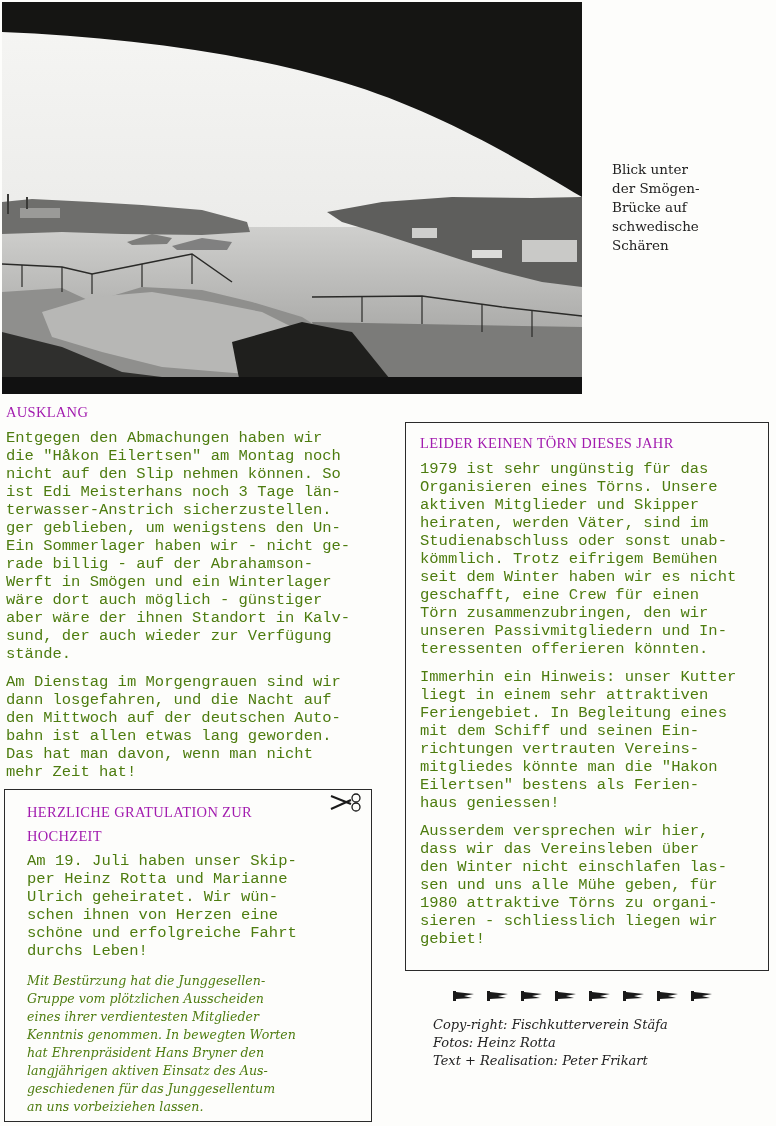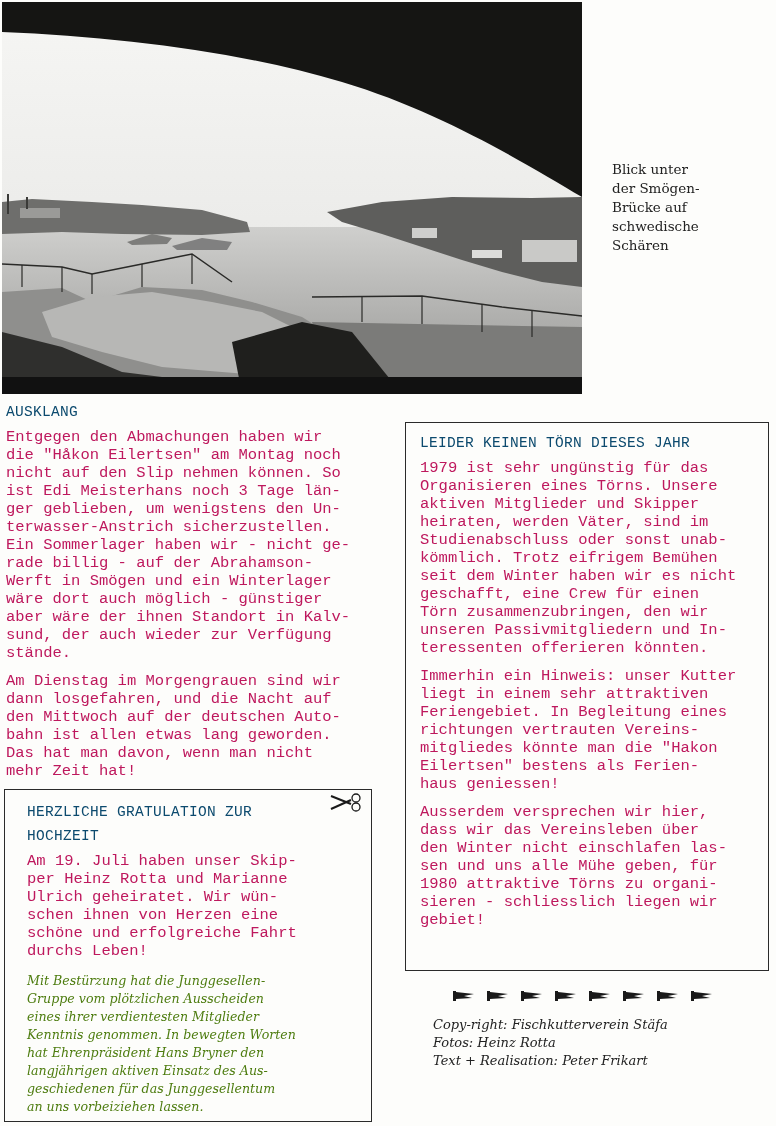--- a/index.html
+++ b/index.html
@@ -13,26 +13,26 @@
       overflow: hidden; background: #d8d8d8;
     }
     .photo svg { display: block; width: 100%; height: 100%; }
     .caption {
       position: absolute; left: 612px; top: 160px; width: 130px;
       font-family: "DejaVu Serif", "Liberation Serif", serif; 
       font-size: 13.5px; line-height: 19px; color: #222;
     }
     .caption div { white-space: nowrap; }
     .heading {
-      font-family: Liberation Mono, monospace;
-      font-size: 14.5px; letter-spacing: 0.3px; color: #0c4a6e;
+      font-family: Liberation Serif, serif;
+      font-size: 14.5px; letter-spacing: 0.3px; color: #a21caf;
     }
     .body-text {
       font-family: "Liberation Mono", "DejaVu Sans Mono", monospace;
-      font-size: 15.5px; line-height: 18px; color: #be185d;
+      font-size: 15.5px; line-height: 18px; color: #4d7c0f;
     }
     .body-text div { white-space: pre; }
     .ausklang { position: absolute; left: 6px; top: 404px; width: 380px; }
     .ausklang .heading { margin-bottom: 8px; }
     .para-gap { height: 10px; }
     .box {
       position: absolute; border: 1.5px solid #2a2a2a; background: #fdfdfb;
     }
     .box-wedding { left: 4px; top: 789px; width: 366px; height: 331px; }
     .box-torn { left: 405px; top: 422px; width: 362px; height: 547px; }
@@ -128,22 +128,22 @@
   <div>Schären</div>
 </div>
 
 <div class="ausklang">
   <div class="heading">AUSKLANG</div>
   <div class="body-text">
     <div>Entgegen den Abmachungen haben wir</div>
     <div>die "Håkon Eilertsen" am Montag noch</div>
     <div>nicht auf den Slip nehmen können. So</div>
     <div>ist Edi Meisterhans noch 3 Tage län-</div>
+    <div>terwasser-Anstrich sicherzustellen.</div>
     <div>ger geblieben, um wenigstens den Un-</div>
-    <div>terwasser-Anstrich sicherzustellen.</div>
     <div>Ein Sommerlager haben wir - nicht ge-</div>
     <div>rade billig - auf der Abrahamson-</div>
     <div>Werft in Smögen und ein Winterlager</div>
     <div>wäre dort auch möglich - günstiger</div>
     <div>aber wäre der ihnen Standort in Kalv-</div>
     <div>sund, der auch wieder zur Verfügung</div>
     <div>stände.</div>
     <div class="para-gap"></div>
     <div>Am Dienstag im Morgengrauen sind wir</div>
     <div>dann losgefahren, und die Nacht auf</div>
@@ -199,20 +199,21 @@
       <div>kömmlich. Trotz eifrigem Bemühen</div>
       <div>seit dem Winter haben wir es nicht</div>
       <div>geschafft, eine Crew für einen</div>
       <div>Törn zusammenzubringen, den wir</div>
       <div>unseren Passivmitgliedern und In-</div>
       <div>teressenten offerieren könnten.</div>
       <div class="para-gap"></div>
       <div>Immerhin ein Hinweis: unser Kutter</div>
       <div>liegt in einem sehr attraktiven</div>
       <div>Feriengebiet. In Begleitung eines</div>
+      <div>mit dem Schiff und seinen Ein-</div>
       <div>richtungen vertrauten Vereins-</div>
       <div>mitgliedes könnte man die "Hakon</div>
       <div>Eilertsen" bestens als Ferien-</div>
       <div>haus geniessen!</div>
       <div class="para-gap"></div>
       <div>Ausserdem versprechen wir hier,</div>
       <div>dass wir das Vereinsleben über</div>
       <div>den Winter nicht einschlafen las-</div>
       <div>sen und uns alle Mühe geben, für</div>
       <div>1980 attraktive Törns zu organi-</div>

